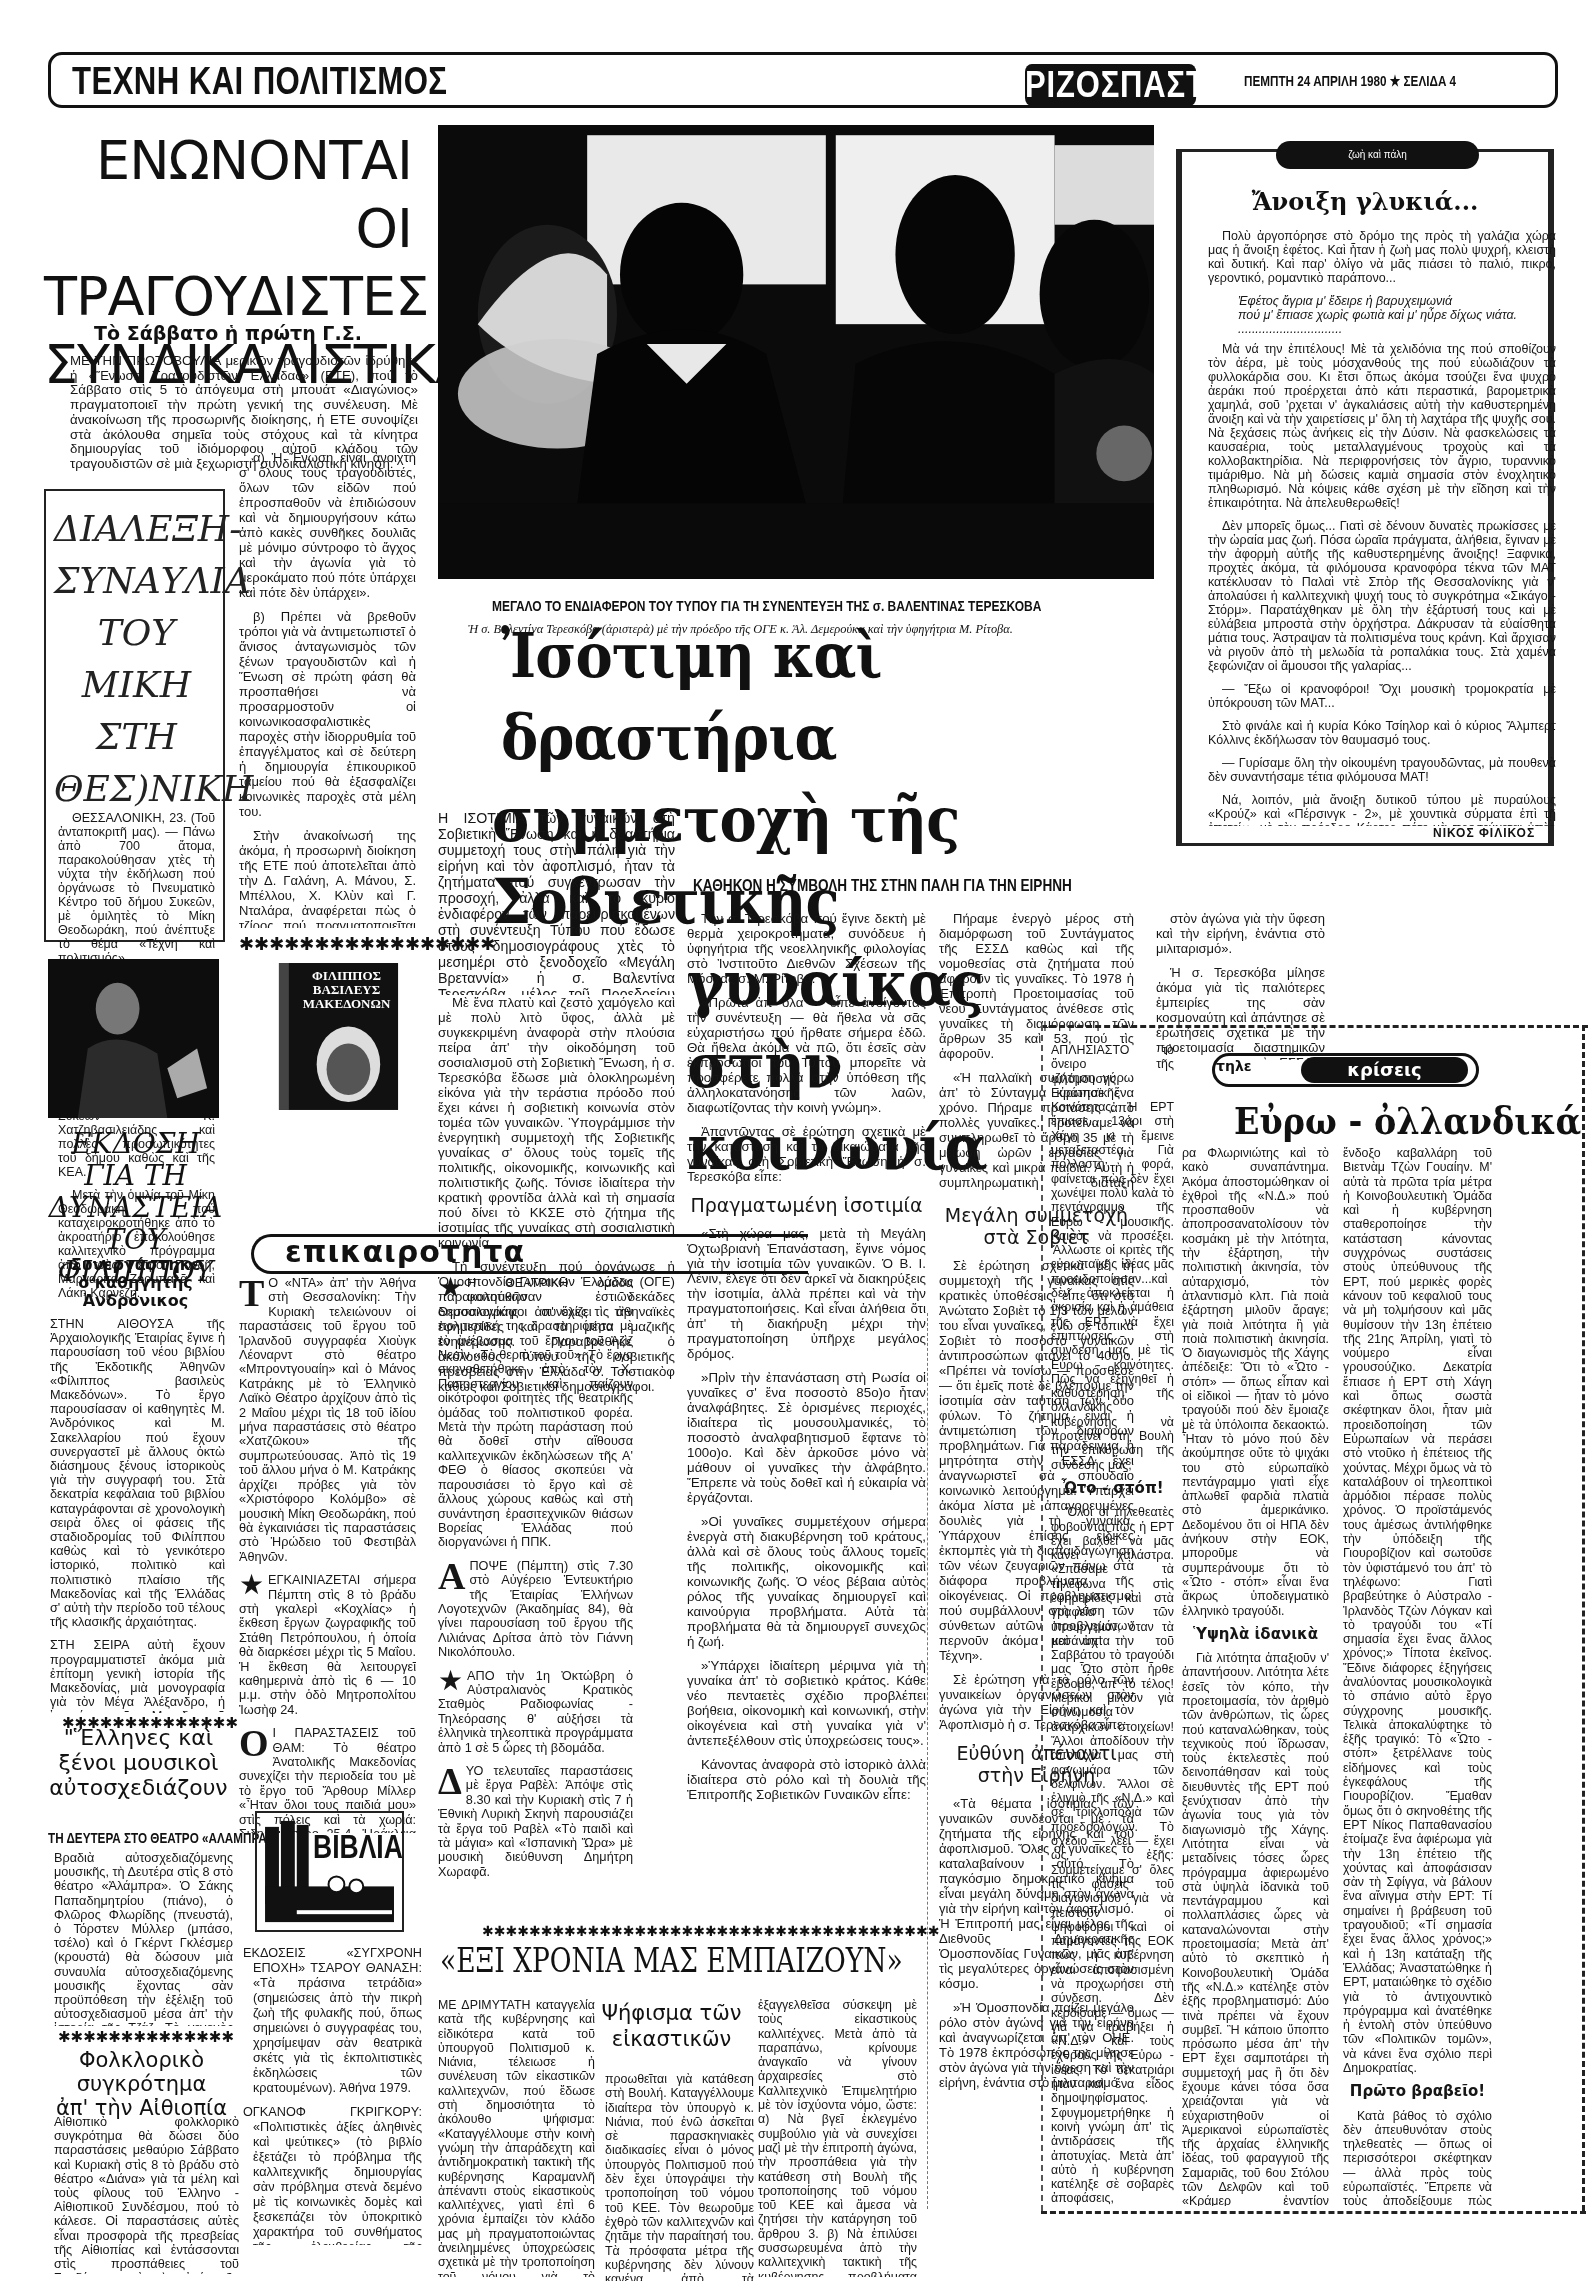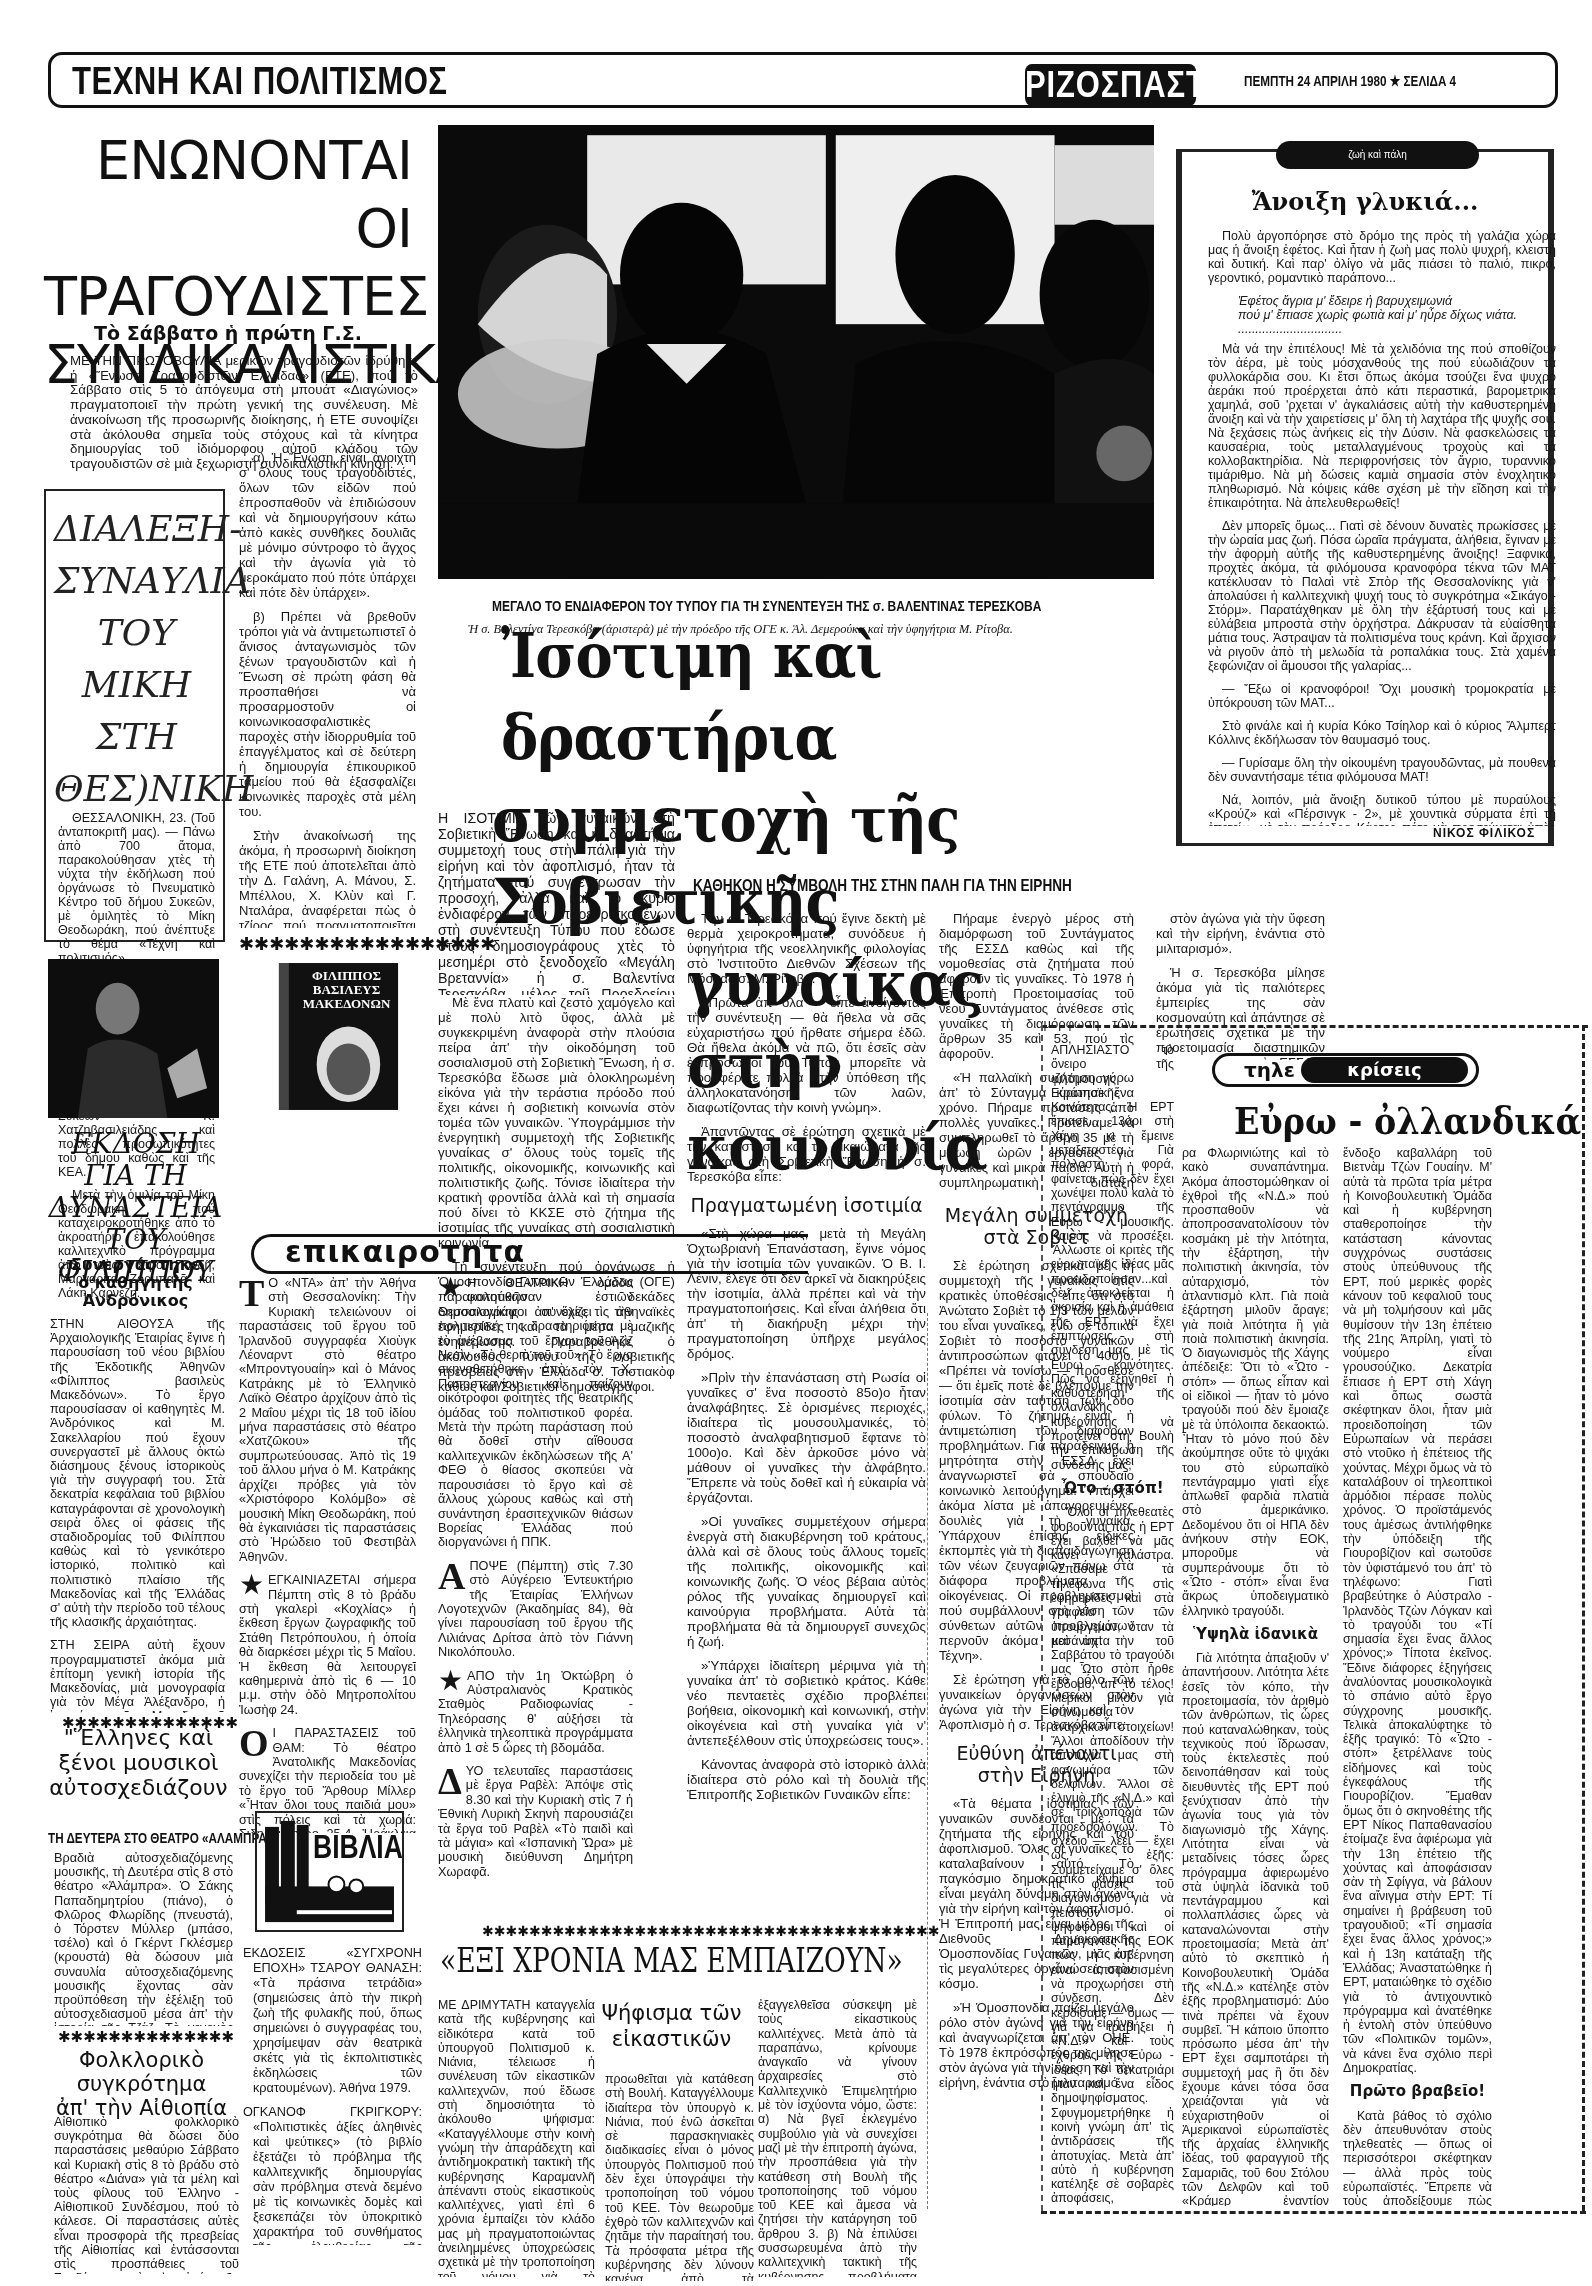--- a/index.html
+++ b/index.html
@@ -82,21 +82,21 @@
   #exi-col3 { left: 758px; top: 1998px; width: 159px; }
   .narrow { font-size: 12.4px; line-height: 14.3px; }
 
   
   #tele-dash-top { left: 1041px; top: 1025px; width: 547px; border-top: 3px dashed #222; }
   #tele-dash-right { left: 1582px; top: 1025px; height: 1186px; border-left: 3px dashed #222; }
   #tele-dash-left { left: 1041px; top: 1025px; height: 1186px; border-left: 2px dashed #555; }
   #tele-dash-bottom { left: 1041px; top: 2211px; width: 545px; border-top: 3px dashed #222; }
   #tele-lead { left: 1051px; top: 1043px; width: 123px; }
   #tele-badge { left: 1212px; top: 1053px; width: 267px; height: 34px; border: 3px solid #111; border-radius: 17px; }
-  #tele-badge-a { left: 1244px; top: 1058px; font-weight: bold; font-size: 20px; font-family: "DejaVu Sans", sans-serif; }
+  #tele-badge-a { left: 1216px; top: 1058px; font-weight: bold; font-size: 14px; font-family: "DejaVu Sans", sans-serif; }
   #tele-badge-b { left: 1301px; top: 1057px; width: 167px; height: 26px; background: #111; color: #fff; border-radius: 13px; text-align: center; font-weight: bold; font-size: 18px; line-height: 26px; font-family: "DejaVu Sans", sans-serif; }
   #tele-title { left: 1234px; top: 1098px; font-family: "DejaVu Serif", serif; font-weight: bold; font-size: 38px; transform: scaleX(0.88); transform-origin: left top; white-space: nowrap; }
   #tele-col2 { left: 1182px; top: 1146px; width: 131px; }
   #tele-col3 { left: 1337px; top: 1146px; width: 139px; }
   .subhead { font-family: "DejaVu Sans", sans-serif; font-weight: bold; text-align: center; font-size: 15px; margin: 8px 0 10px; text-indent: 0 !important; }
   .subhead-lg { font-family: "DejaVu Sans", sans-serif; text-align: center; font-size: 19px; line-height: 22px; margin: 10px 0 10px; text-indent: 0 !important; }
   .drop { float: left; font-family: "Liberation Serif", serif; font-weight: bold; font-size: 38px; line-height: 30px; margin: 2px 4px 0 0; }
   .star { float: left; font-size: 28px; line-height: 24px; margin-right: 4px; }
   .rule-v { position: absolute; border-left: 1px dashed #777; }
 </style>

